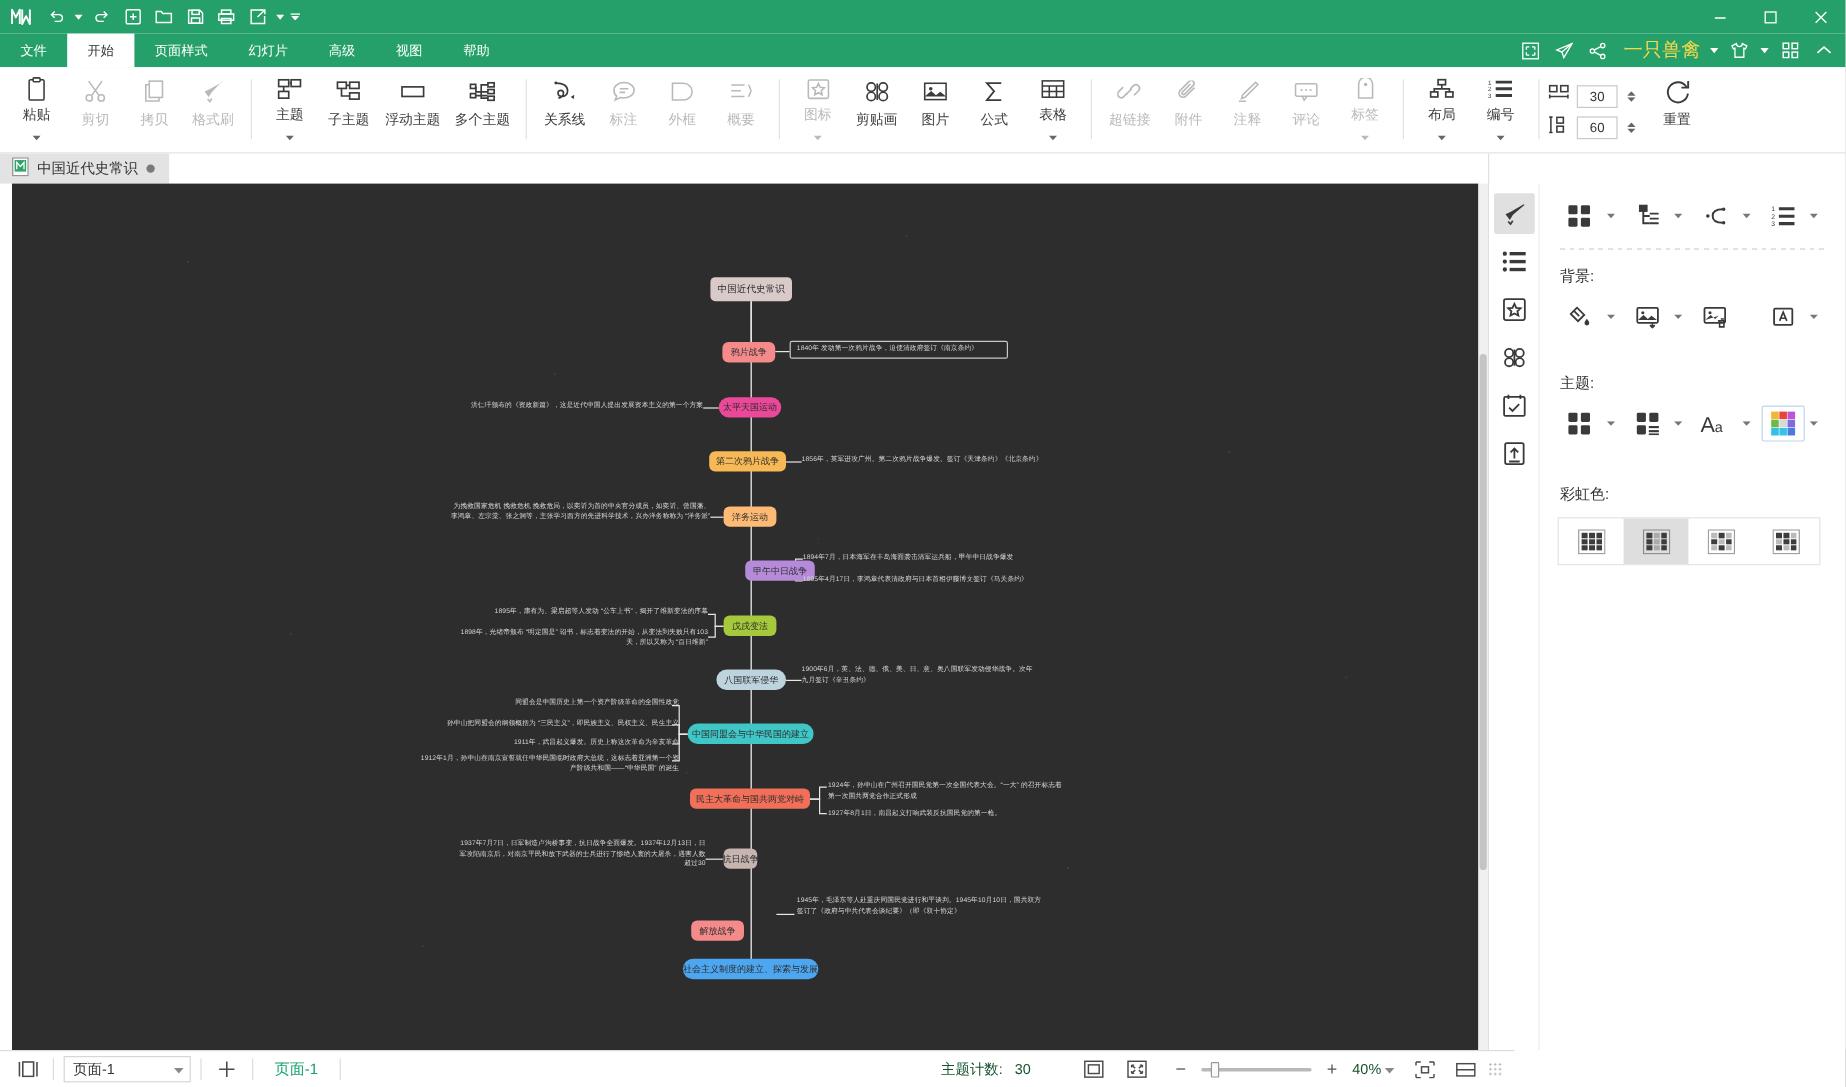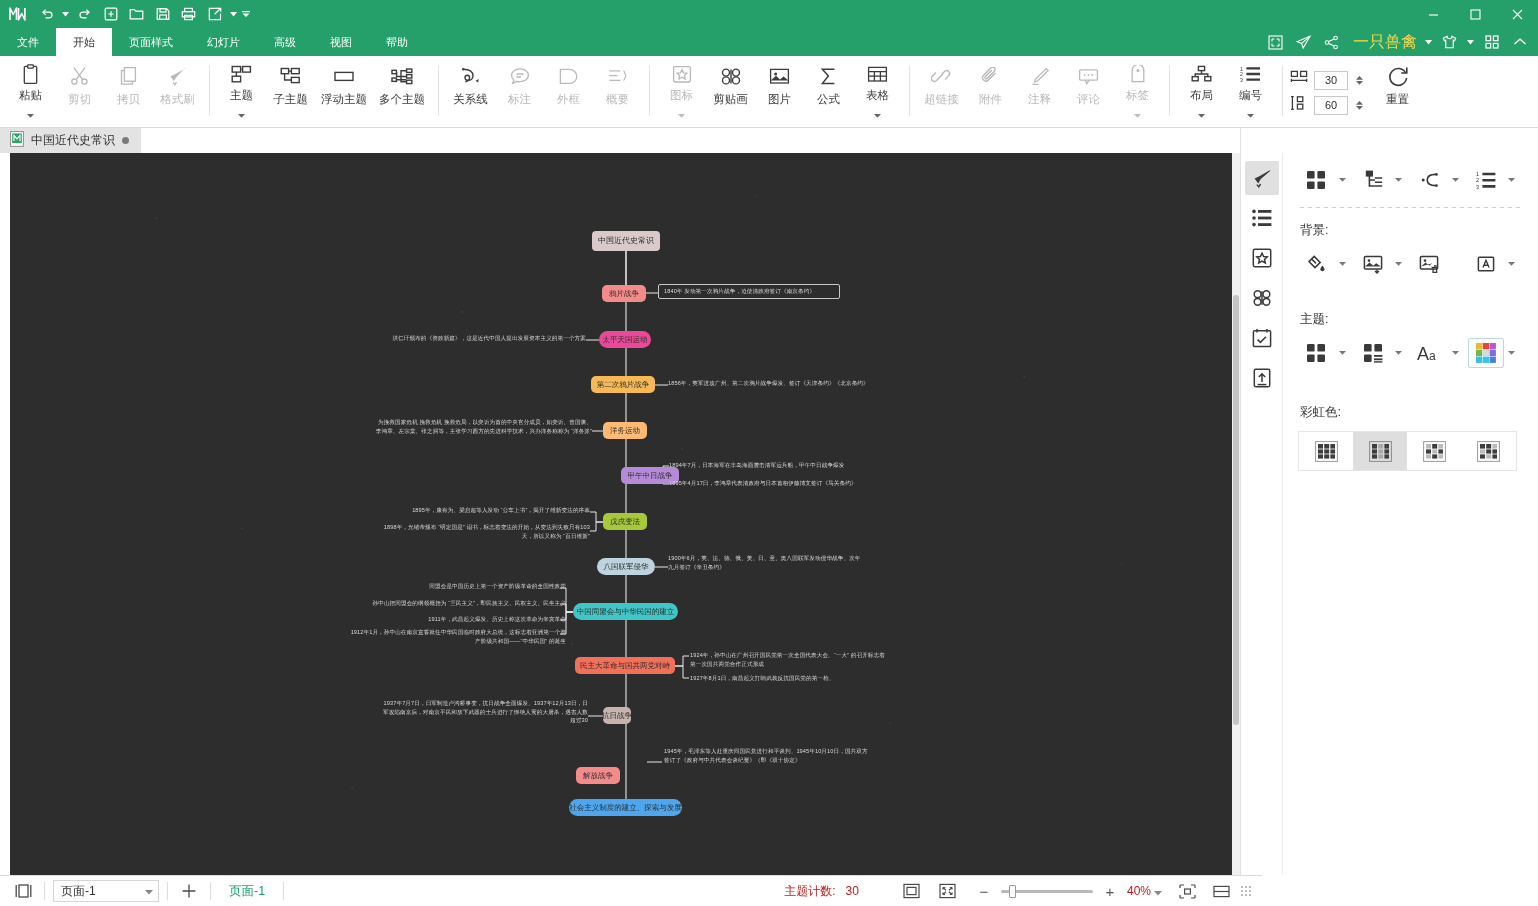--- a/index.html
+++ b/index.html
@@ -191,21 +191,21 @@
     display: flex; align-items: center;
   }
   .sb-sep { width: 1px; height: 18px; background: #dddddd; margin: 0 8px; }
   .sb-btn { width: 26px; height: 24px; display:flex; align-items:center; justify-content:center; cursor: default; }
   .pagesel {
     width: 106px; height: 22px; border: 1px solid #d6d6d6; display: flex; align-items: center;
     justify-content: space-between; padding: 0 5px 0 7px; font-size: 12px; color: #333;
   }
   .pagetab { font-size: 12.5px; color: #17a06a; padding: 0 10px; cursor: default; }
   .sb-right { margin-left: auto; display: flex; align-items: center; padding-right: 10px; }
-  .sb-txt { font-size: 12px; color: #b91c1c; }
+  .sb-txt { font-size: 12px; color: #14532d; }
   .zoomslider { display: flex; align-items: center; gap: 0; margin: 0 6px; }
   .ztrack { position: relative; width: 92px; height: 3px; background: #b9b9b9; border-radius:2px; }
   .zthumb { position: absolute; top: -5px; left: 8px; width: 7px; height: 13px; background: #fafafa; border: 1px solid #9a9a9a; border-radius: 1px; }
   .zbtn { width: 22px; height: 22px; display:flex; align-items:center; justify-content:center; font-size: 15px; color: #555; }
   .grip { width: 12px; height: 12px; margin-left: 6px;
     background-image: radial-gradient(circle, #bbb 0.8px, transparent 1px);
     background-size: 4px 4px; }
 </style>
 </head>
 <body>

